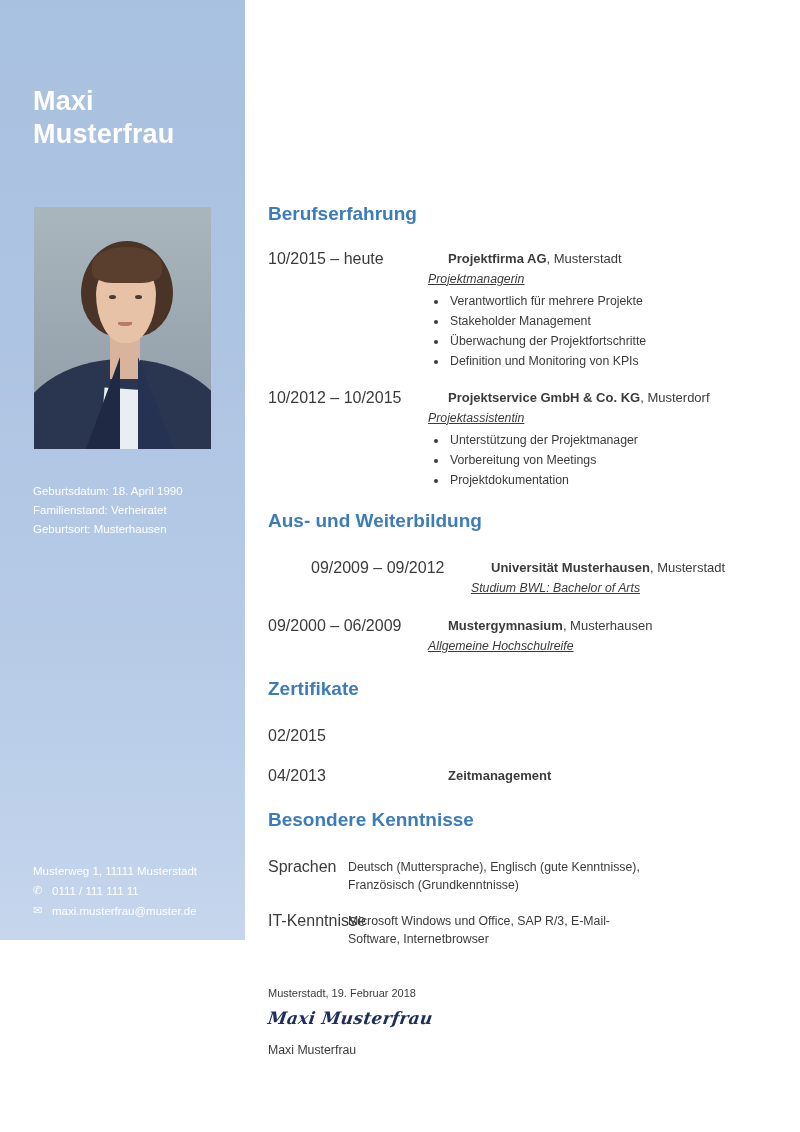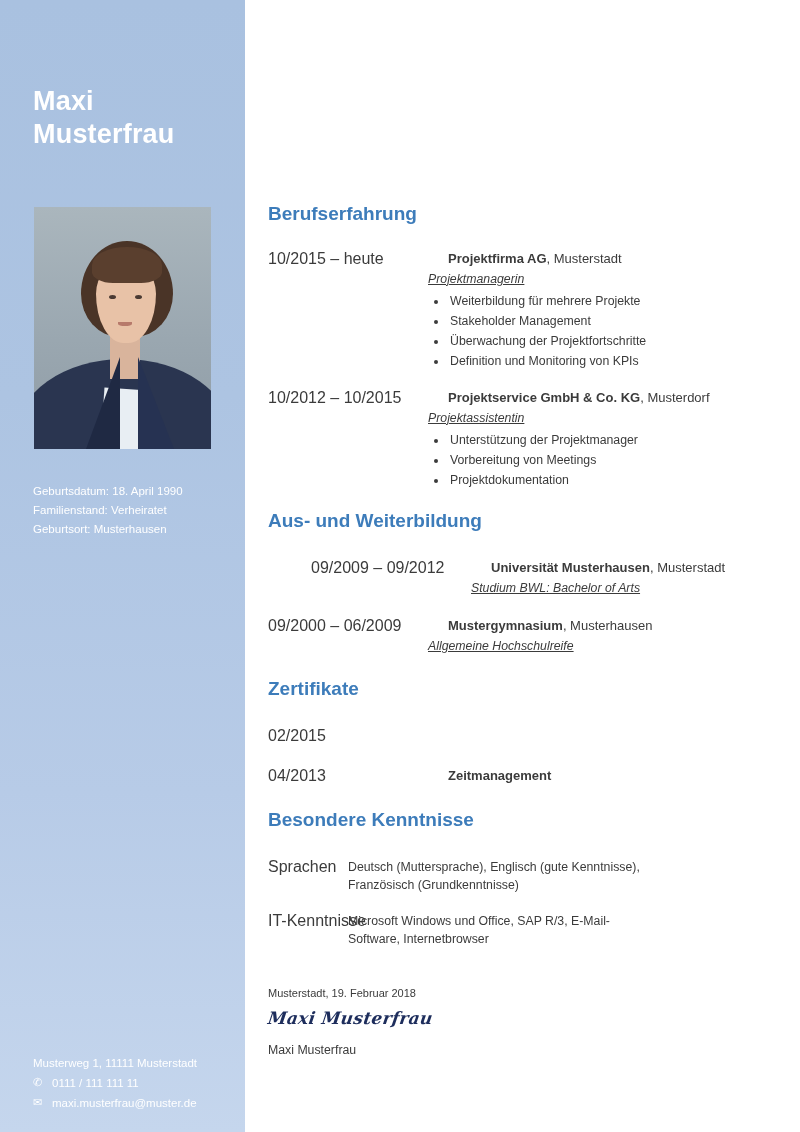--- a/index.html
+++ b/index.html
@@ -18,21 +18,21 @@
     background: #ffffff;
     overflow: hidden;
     box-sizing: border-box;
   }
   
   .sidebar {
     position: absolute;
     left: 0;
     top: 0;
     width: 245px;
-    height: 1132px;
+    height: 940px;
     background: linear-gradient(to bottom, #a9c1e0 0%, #adc4e2 35%, #b7cbe7 70%, #c5d6ed 100%);
     box-sizing: border-box;
   }
   .name-block {
     position: absolute;
     left: 33px;
     top: 85px;
     width: 200px;
   }
   .name-first, .name-last {
@@ -309,21 +309,21 @@
   </div>
 
   <h2 class="section sec-berufserfahrung">Berufserfahrung</h2>
 
   <div class="entry" style="top:250px;">
     <div class="date">10/2015 – heute</div>
     <div class="body">
       <div class="org"><b>Projektfirma AG</b><span>, Musterstadt</span></div>
       <div class="role">Projektmanagerin</div>
       <ul>
-        <li>Weiterbildung für mehrere Projekte</li>
+        <li>Verantwortlich für mehrere Projekte</li>
         <li>Stakeholder Management</li>
         <li>Überwachung der Projektfortschritte</li>
         <li>Definition und Monitoring von KPIs</li>
       </ul>
     </div>
   </div>
 
   <div class="entry" style="top:389px;">
     <div class="date">10/2012 – 10/2015</div>
     <div class="body">

